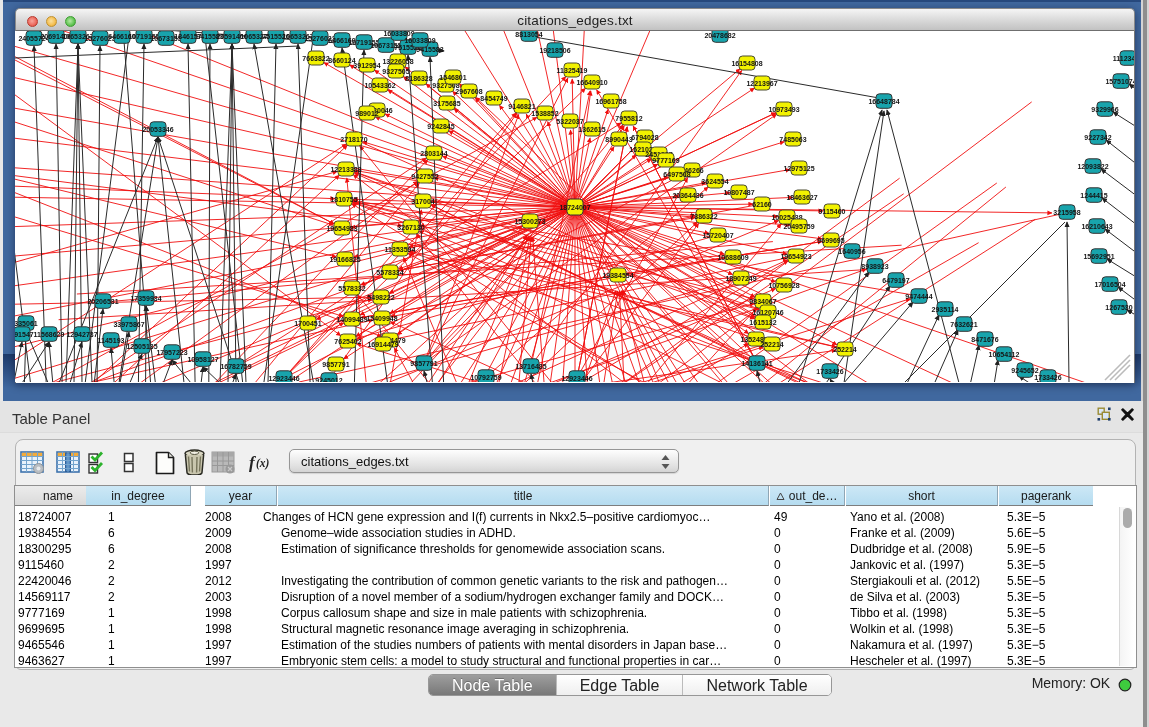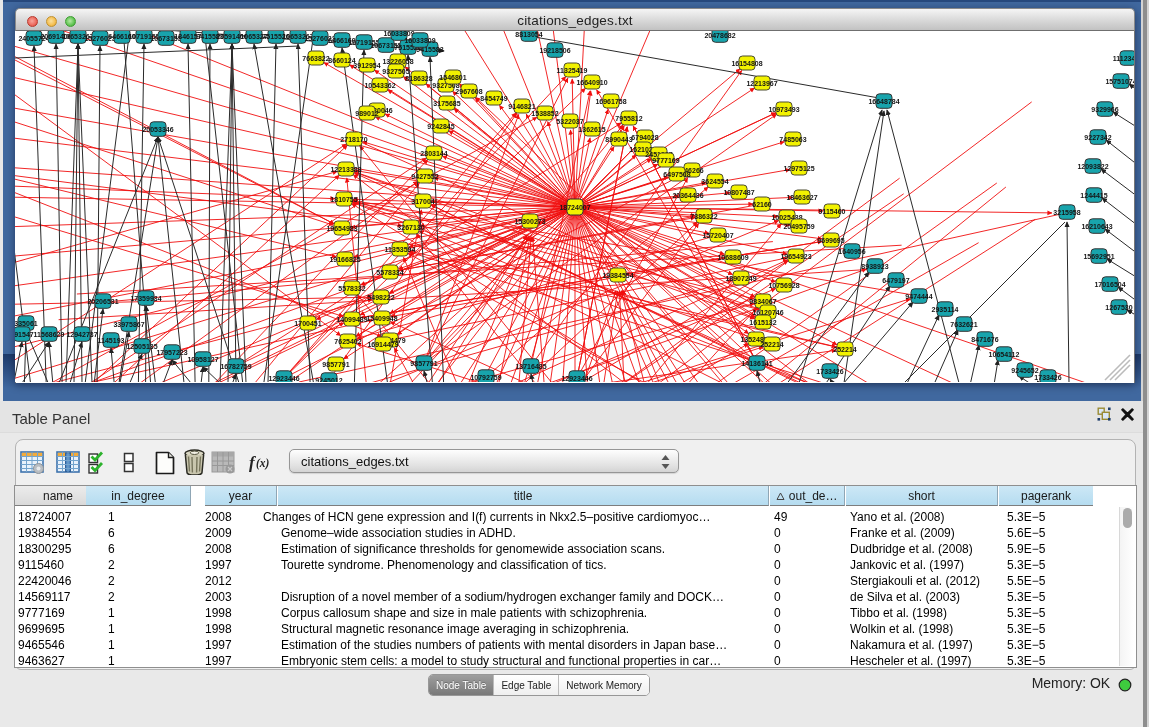--- a/index.html
+++ b/index.html
@@ -13,21 +13,21 @@
 #rightstrip .in{position:absolute;left:2px;top:0;width:4px;height:727px;background:#8e8e8e}
 #tp{position:absolute;left:0;top:401px;width:1143px;height:326px;background:#e9e9e9}
 #tpband{position:absolute;left:0;top:0;width:100%;height:32px;background:#e4e4e4;border-bottom:1px solid #dcdcdc}
 #tpband .t{position:absolute;left:12px;top:9px;font-size:15px;color:#333}
 #panel{position:absolute;left:15px;top:38px;width:1121px;height:231px;background:#f0f0f0;border:1px solid #b3b3b3;border-radius:8px 8px 6px 6px}
 #viewport{position:absolute;left:14px;top:485px;width:1123px;height:183px;background:#fff;border:1px solid #8f8f8f}
 .hcell{position:absolute;top:486px;height:20px;background:linear-gradient(#cde8f6,#b5dcf0);border-right:1px solid #8fa6b5;font-size:12px;color:#1a1a1a;text-align:center;line-height:20px;border-bottom:1px solid #7d7d7d}
 .trow{position:absolute;height:16px;width:1100px;font-size:12px;color:#000}
 .trow span{position:absolute;top:1px;white-space:nowrap}
 #tabs{position:absolute;left:428px;top:674px;height:22px;display:flex;border:1px solid #979797;border-radius:5px;overflow:hidden;background:#fff}
-.tab{font-size:10px;padding:0 7px;line-height:21px;color:#222;background:linear-gradient(#fff,#efefef);border-right:1px solid #bbb}
+.tab{font-size:16px;padding:0 23px;line-height:21px;color:#222;background:linear-gradient(#fff,#efefef);border-right:1px solid #bbb}
 .tab.sel{background:linear-gradient(#9e9e9e,#787878);color:#fff;text-shadow:0 -1px 0 rgba(0,0,0,.25)}
 #mem{position:absolute;right:17px;top:675px;font-size:14px;color:#222}
 .icon{position:absolute;top:450px}
 </style></head><body>
 <div id="desktop">
     <div class="shadow"></div>
   </div>
 <div id="win">
   <div id="titlebar">
     <span class="t">citations_edges.txt</span>
@@ -792,29 +792,29 @@
     <span style="left:205px">2008</span>
     <span style="left:281px">Estimation of significance thresholds for genomewide association scans.</span>
     <span style="left:774px">0</span>
     <span style="left:850px">Dudbridge et al. (2008)</span>
     <span style="left:1007px">5.9E−5</span>
   </div>
 <div class="trow" style="top:557px">
     <span style="left:18px">9115460</span>
     <span style="left:108px">2</span>
     <span style="left:205px">1997</span>
-    <span style="left:281px">Tourette syndrome. Phenomenology and classification of tics.</span>
     <span style="left:774px">0</span>
     <span style="left:850px">Jankovic et al. (1997)</span>
     <span style="left:1007px">5.3E−5</span>
   </div>
 <div class="trow" style="top:573px">
     <span style="left:18px">22420046</span>
     <span style="left:108px">2</span>
     <span style="left:205px">2012</span>
+    <span style="left:281px">Investigating the contribution of common genetic variants to the risk and pathogen…</span>
     <span style="left:774px">0</span>
     <span style="left:850px">Stergiakouli et al. (2012)</span>
     <span style="left:1007px">5.5E−5</span>
   </div>
 <div class="trow" style="top:589px">
     <span style="left:18px">14569117</span>
     <span style="left:108px">2</span>
     <span style="left:205px">2003</span>
     <span style="left:281px">Disruption of a novel member of a sodium/hydrogen exchanger family and DOCK…</span>
     <span style="left:774px">0</span>
@@ -853,17 +853,17 @@
     <span style="left:108px">1</span>
     <span style="left:205px">1997</span>
     <span style="left:281px">Embryonic stem cells: a model to study structural and functional properties in car…</span>
     <span style="left:774px">0</span>
     <span style="left:850px">Hescheler et al. (1997)</span>
     <span style="left:1007px">5.3E−5</span>
   </div>
 <div id="tabs">
  <span class="tab sel">Node Table</span>
     <span class="tab">Edge Table</span>
-    <span class="tab" style="border-right:none">Network Memory</span>
+    <span class="tab" style="border-right:none">Network Table</span>
 </div>
 <div id="mem">Memory: OK&nbsp; <svg width="14" height="14" style="vertical-align:-3.5px">
       <circle cx="7" cy="7" r="5.8" fill="#3ecb3e" stroke="#222" stroke-width="1.2"></circle>
     </svg></div>
 
 </body></html>

